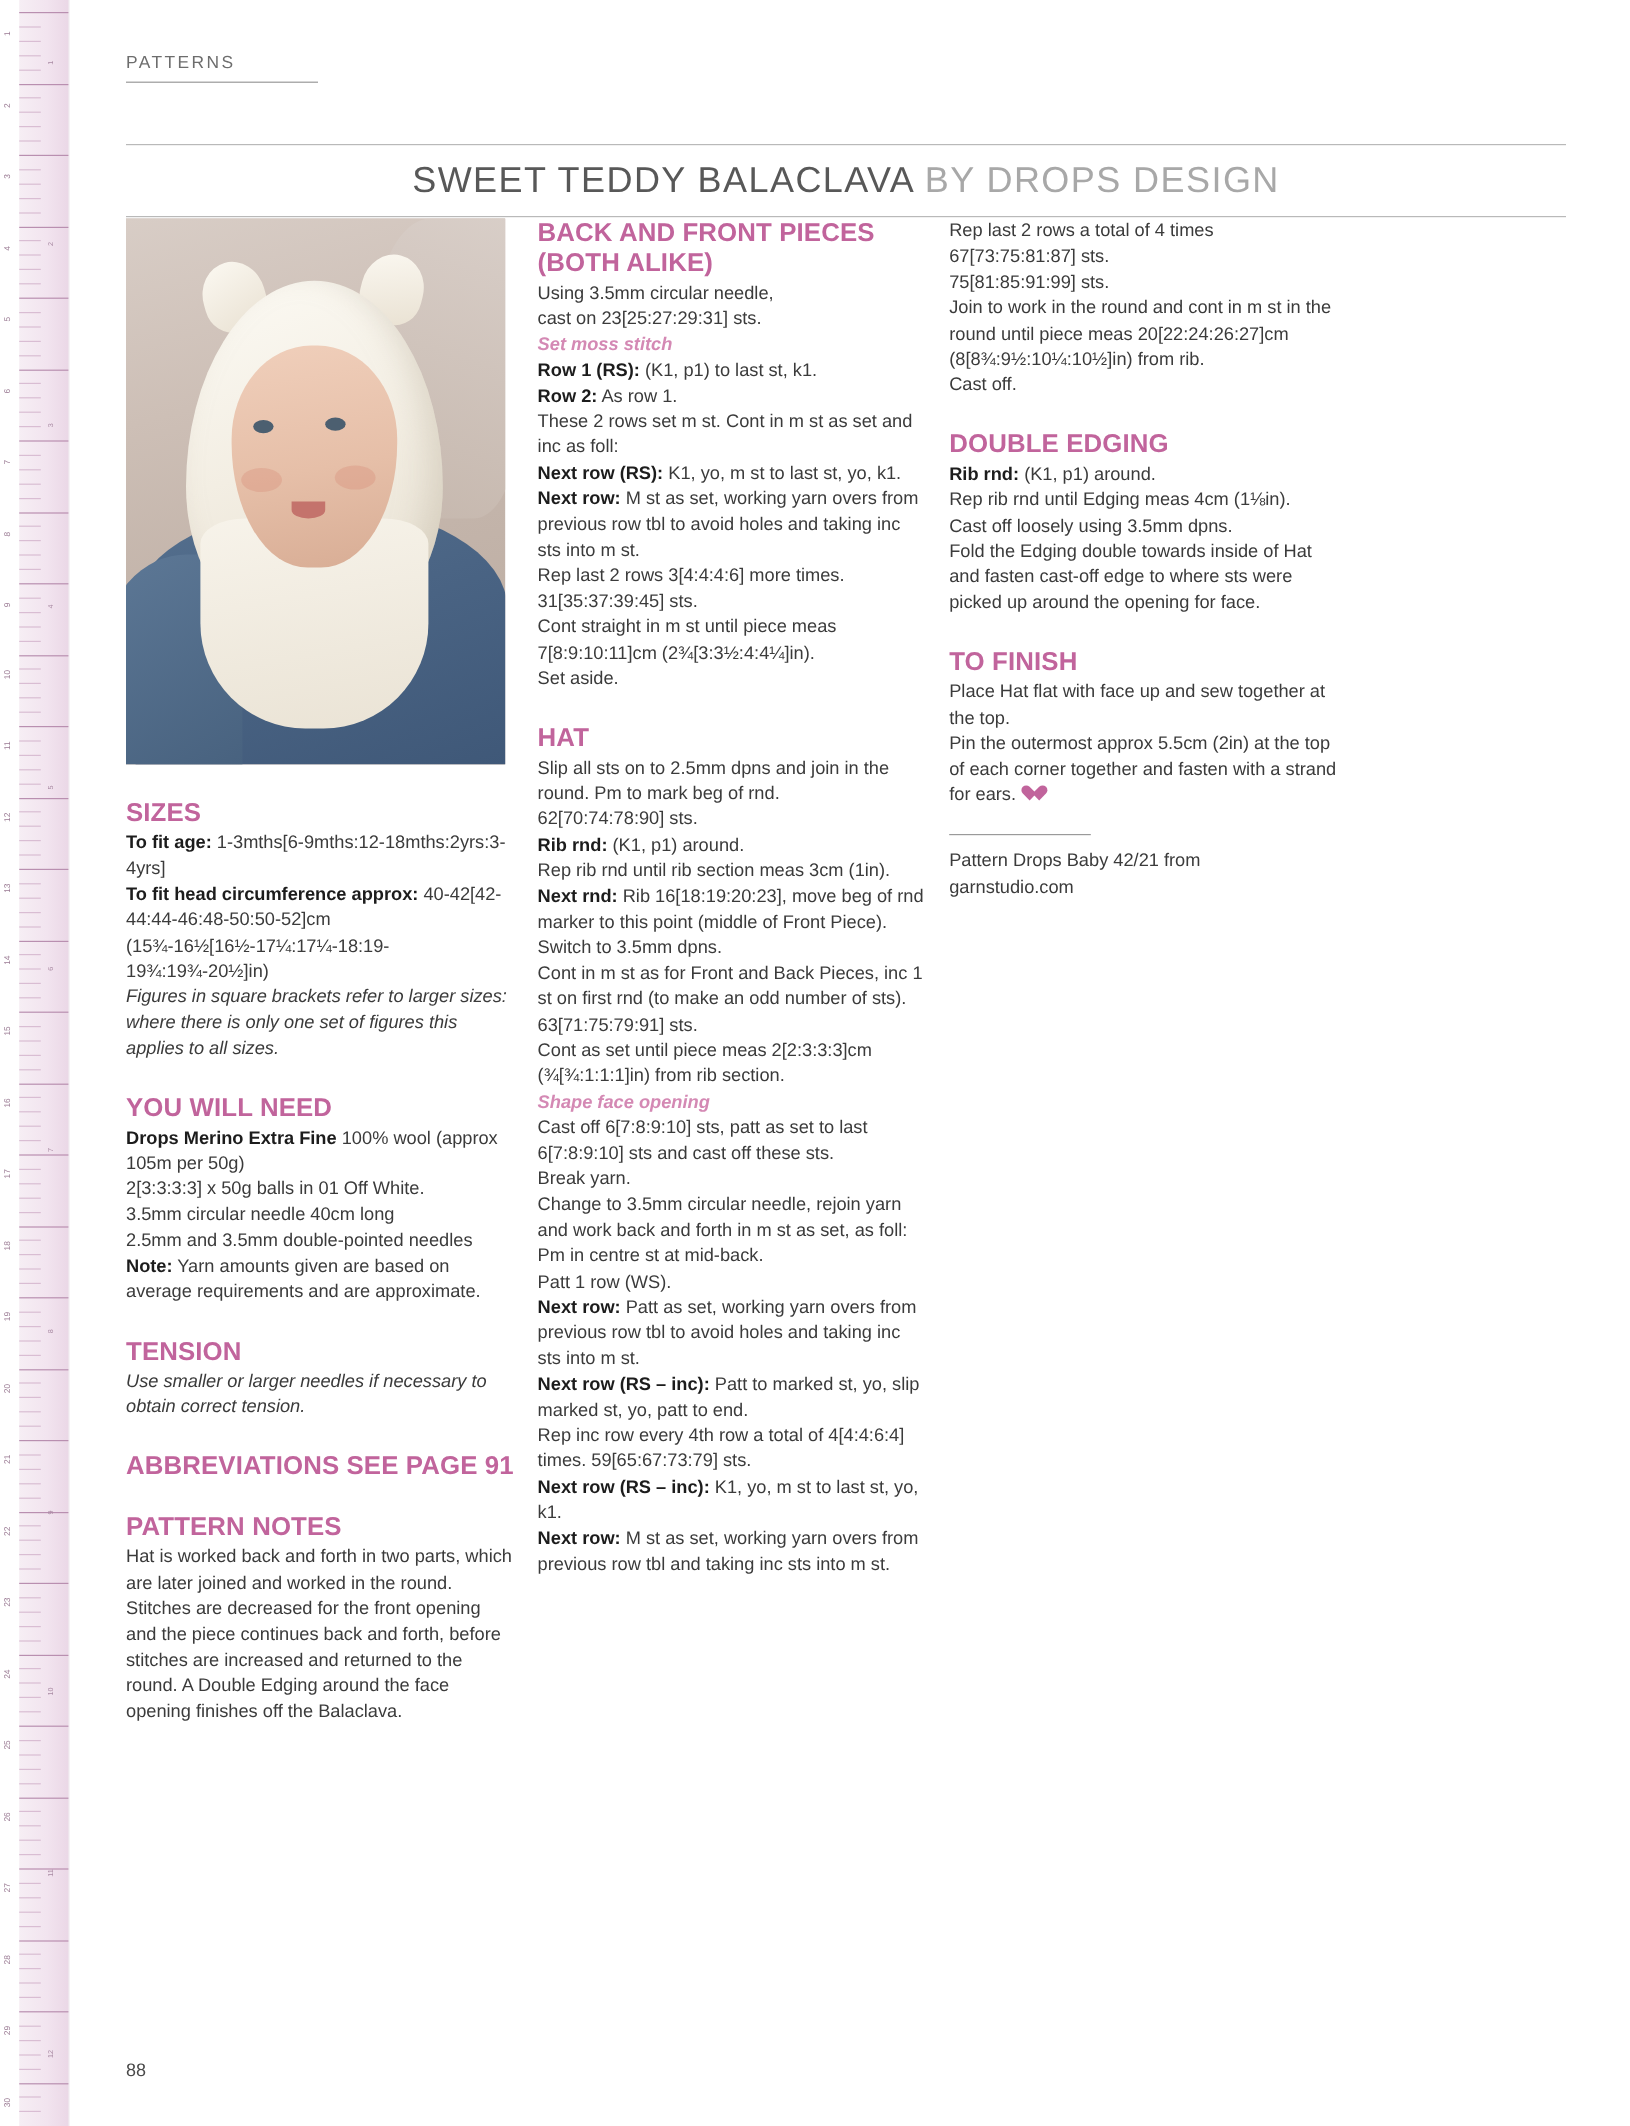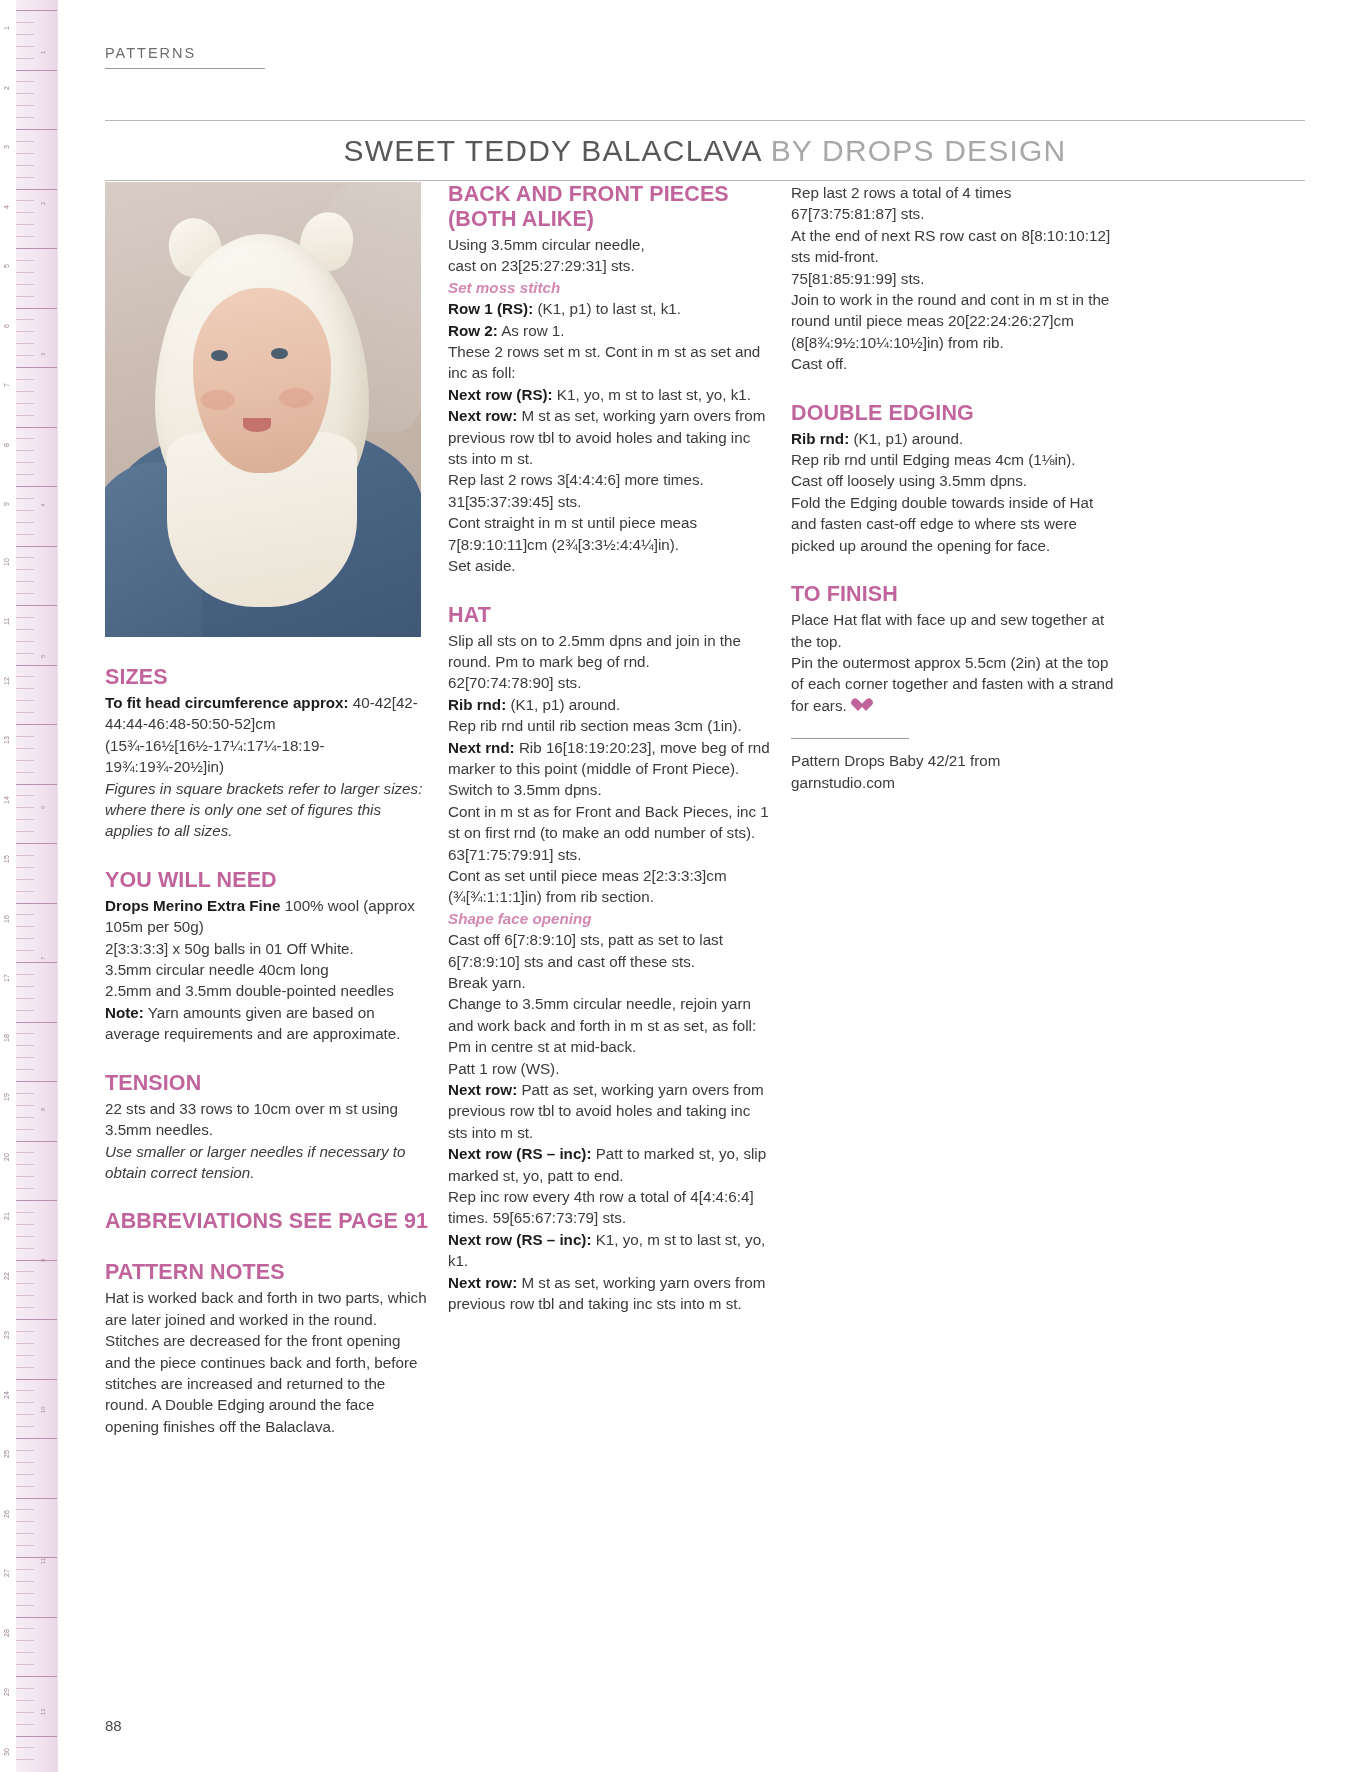--- a/index.html
+++ b/index.html
@@ -476,32 +476,32 @@
       <div class="ph-bib"></div>
       <div class="ph-face"></div>
       <div class="ph-cheek ph-cheekL"></div>
       <div class="ph-cheek ph-cheekR"></div>
       <div class="ph-eye ph-eyeL"></div>
       <div class="ph-eye ph-eyeR"></div>
       <div class="ph-mouth"></div>
     </div>
 
     <h2 class="sec">SIZES</h2>
+    <p class="t"><span class="b">To fit age:</span><span> 1-3mths[6-9mths:12-18mths:2yrs:3-4yrs]</span></p>
     <p class="t"><span class="b">To fit head circumference approx:</span><span> 40-42[42-44:44-46:48-50:50-52]cm (15¾-16½[16½-17¼:17¼-18:19-19¾:19¾-20½]in)</span></p>
     <p class="t i">Figures in square brackets refer to larger sizes: where there is only one set of figures this applies to all sizes.</p>
 
     <h2 class="sec">YOU WILL NEED</h2>
     <p class="t"><span class="b">Drops Merino Extra Fine</span><span> 100% wool (approx 105m per 50g)</span></p>
     <p class="t">2[3:3:3:3] x 50g balls in 01 Off White.</p>
     <p class="t">3.5mm circular needle 40cm long</p>
     <p class="t">2.5mm and 3.5mm double-pointed needles</p>
     <p class="t"><span class="b">Note:</span><span> Yarn amounts given are based on average requirements and are approximate.</span></p>
 
     <h2 class="sec">TENSION</h2>
-    <p class="t">22 sts and 33 rows to 10cm over m st using 3.5mm needles.</p>
     <p class="t i">Use smaller or larger needles if necessary to obtain correct tension.</p>
 
     <h2 class="sec">ABBREVIATIONS SEE PAGE 91</h2>
 
     <h2 class="sec">PATTERN NOTES</h2>
     <p class="t">Hat is worked back and forth in two parts, which are later joined and worked in the round. Stitches are decreased for the front opening and the piece continues back and forth, before stitches are increased and returned to the round. A Double Edging around the face opening finishes off the Balaclava.</p>
   </div>
 
   <div class="col col2">
 
@@ -538,21 +538,20 @@
     <p class="t"><span class="b">Next row (RS – inc):</span><span> Patt to marked st, yo, slip marked st, yo, patt to end.</span></p>
     <p class="t">Rep inc row every 4th row a total of 4[4:4:6:4] times. 59[65:67:73:79] sts.</p>
     <p class="t"><span class="b">Next row (RS – inc):</span><span> K1, yo, m st to last st, yo, k1.</span></p>
     <p class="t"><span class="b">Next row:</span><span> M st as set, working yarn overs from previous row tbl and taking inc sts into m st.</span></p>
   </div>
 
   <div class="col col3">
 
     <p class="t">Rep last 2 rows a total of 4 times</p>
     <p class="t">67[73:75:81:87] sts.</p>
-    <p class="t">At the end of next RS row cast on 8[8:10:10:12] sts mid-front.</p>
     <p class="t">75[81:85:91:99] sts.</p>
     <p class="t">Join to work in the round and cont in m st in the round until piece meas 20[22:24:26:27]cm (8[8¾:9½:10¼:10½]in) from rib.</p>
     <p class="t">Cast off.</p>
 
     <h2 class="sec">DOUBLE EDGING</h2>
     <p class="t"><span class="b">Rib rnd:</span><span> (K1, p1) around.</span></p>
     <p class="t">Rep rib rnd until Edging meas 4cm (1⅛in).</p>
     <p class="t">Cast off loosely using 3.5mm dpns.</p>
     <p class="t">Fold the Edging double towards inside of Hat and fasten cast-off edge to where sts were picked up around the opening for face.</p>
 

